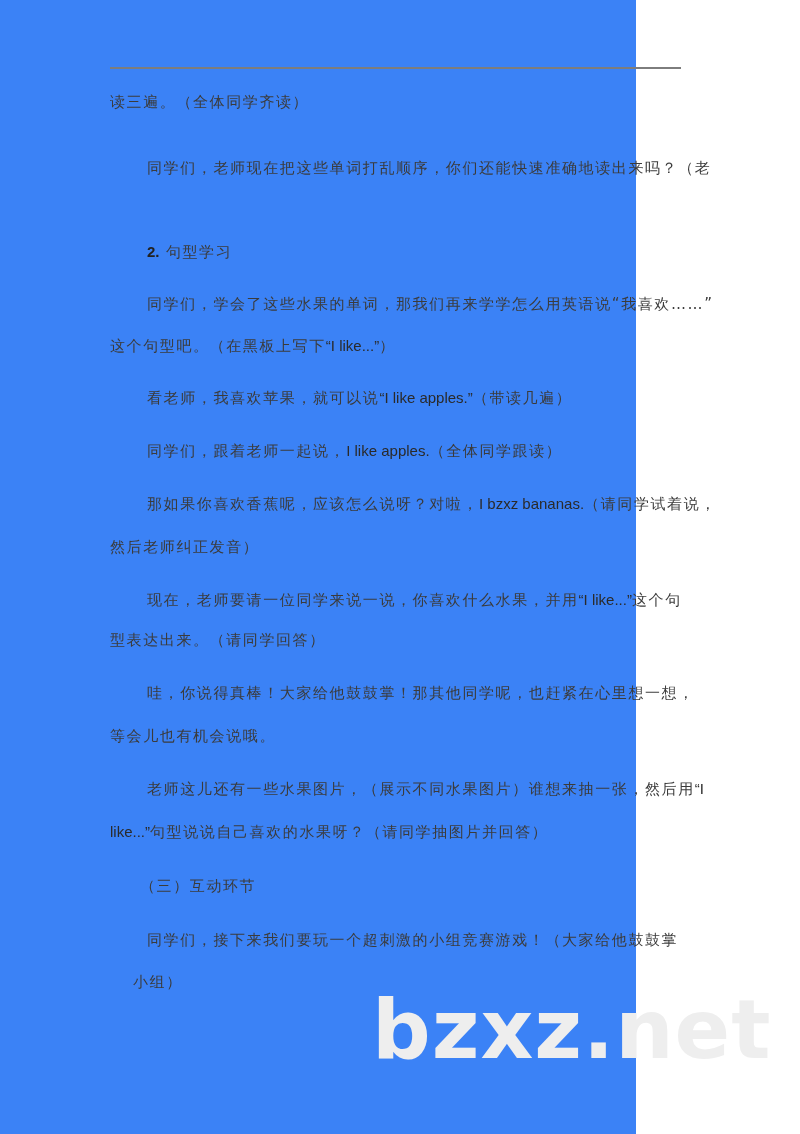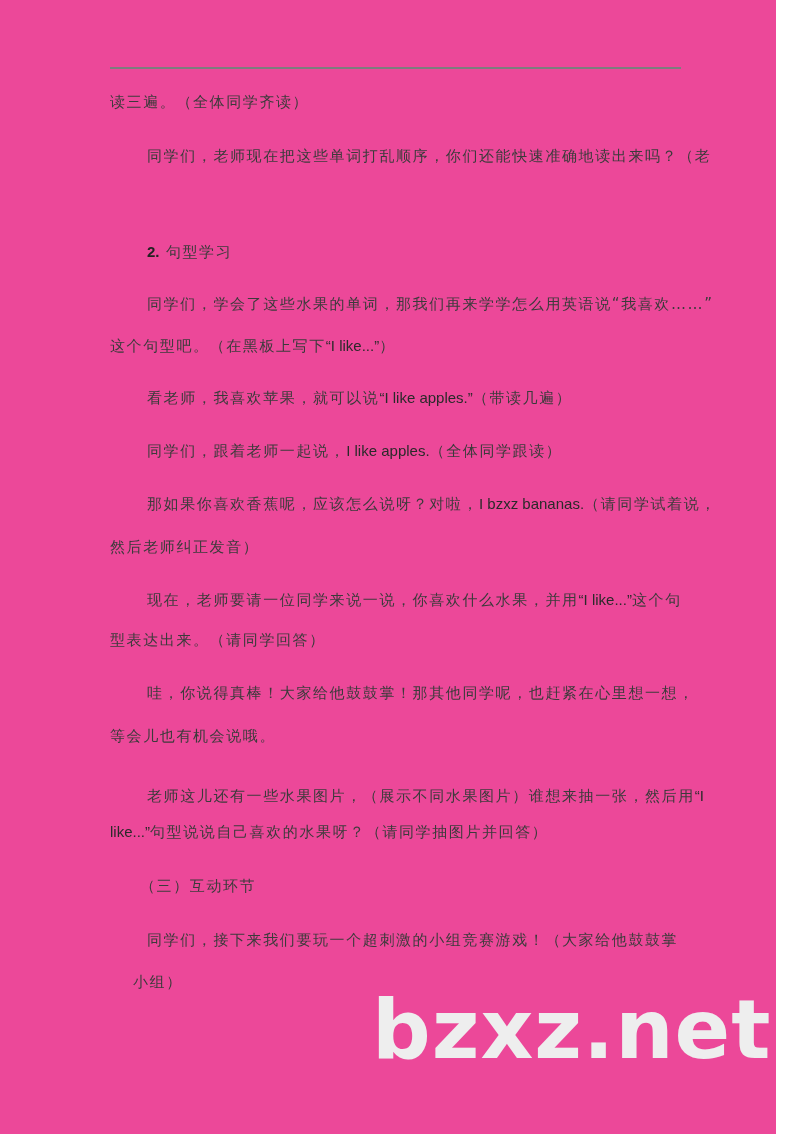--- a/index.html
+++ b/index.html
@@ -11,22 +11,22 @@
       width: 800px;
       height: 1134px;
       position: relative;
       overflow: hidden;
       font-family: "DejaVu Sans", "Liberation Sans", sans-serif;
       color: #3a3a3a;
     }
     .page {
       position: absolute;
       left: 0; top: 0;
-      width: 776px; height: 1134px;
-      background: #ec4899;
+      width: 636px; height: 1134px;
+      background: #3b82f6;
     }
     .header-rule {
       position: absolute;
       left: 110px;
       top: 67px;
       width: 571px;
       height: 2px;
       background: #7d7d7d;
     }
     .line {
@@ -69,21 +69,21 @@
 <body>
 
 <div class="page">
 
   <div class="header-rule"></div>
 
   <div class="line" style="top:92px;">
     <span>读三遍。（全体同学齐读）</span>
   </div>
 
-  <div class="line indent" style="top:146px;">
+  <div class="line indent" style="top:158px;">
     <span>同学们，老师现在把这些单词打乱顺序，你们还能快速准确地读出来吗？（老</span>
   </div>
 
   <div class="line heading" style="top:242px;">
     <span class="bold-num">2.</span>
     <span>句型学习</span>
   </div>
 
   <div class="line indent" style="top:294px;text-align:right;">
     <span>同学们，学会了这些水果的单词，那我们再来学学怎么用英语说“我喜欢……”</span>
@@ -114,21 +114,21 @@
     <span>型表达出来。（请同学回答）</span>
   </div>
 
   <div class="line indent" style="top:683px;">
     <span>哇，你说得真棒！大家给他鼓鼓掌！那其他同学呢，也赶紧在心里想一想，</span>
   </div>
   <div class="line" style="top:726px;text-align:center;">
     <span>等会儿也有机会说哦。</span>
   </div>
 
-  <div class="line indent" style="top:779px;margin-top:7px;">
+  <div class="line indent" style="top:779px;">
     <span>老师这儿还有一些水果图片，（展示不同水果图片）谁想来抽一张，然后用</span><span class="en">“I</span>
   </div>
   <div class="line" style="top:822px;">
     <span class="en">like...”</span><span>句型说说自己喜欢的水果呀？（请同学抽图片并回答）</span>
   </div>
 
   <div class="line sub" style="top:876px;">
     <span>（三）互动环节</span>
   </div>
 

